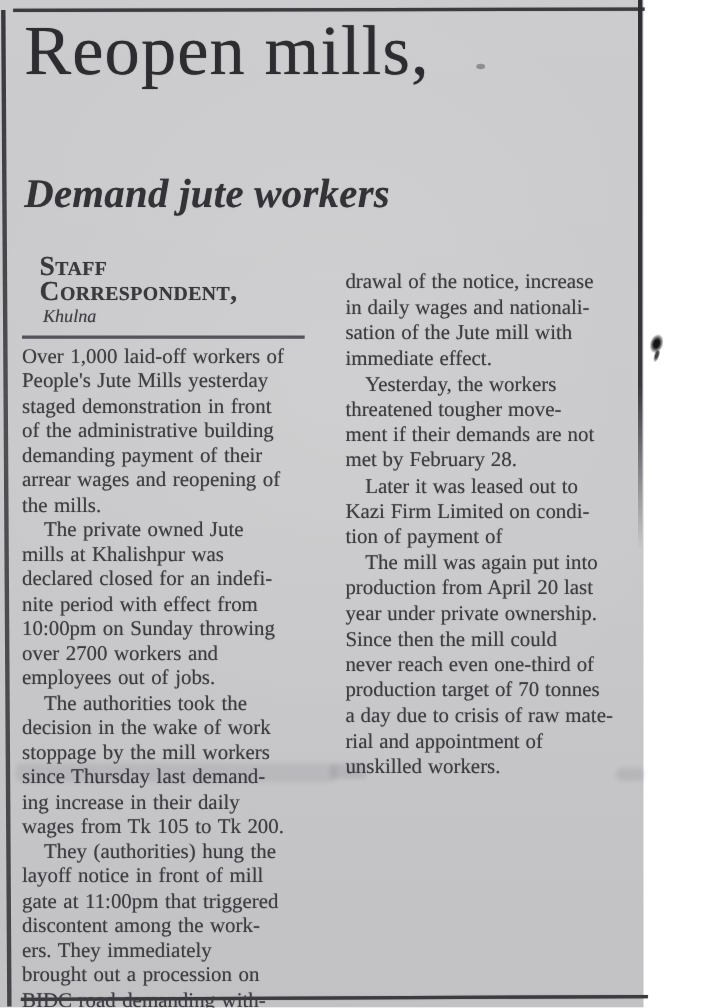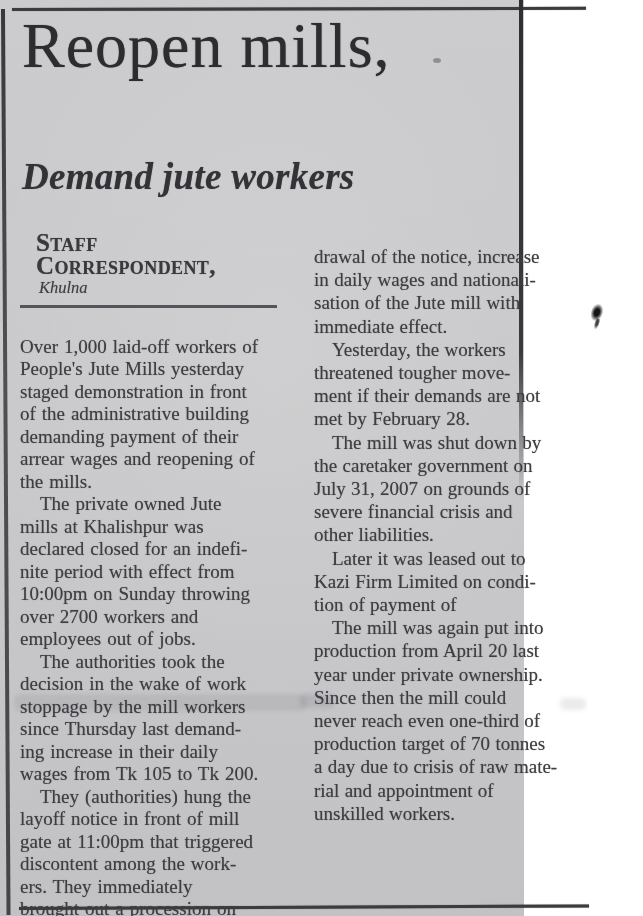--- a/index.html
+++ b/index.html
@@ -3,21 +3,21 @@
 <meta charset="utf-8">
 <style>
   html, body {
     margin: 0; padding: 0;
     width: 643px; height: 916px;
     overflow: hidden;
     font-family: "Liberation Serif", serif;
   }
   .page {
     position: relative;
-    width: 524px; height: 916px;
+    width: 585px; height: 916px;
     background:
       radial-gradient(95% 70% at 52% 38%, rgba(255,255,255,0.10), rgba(0,0,0,0) 62%),
       linear-gradient(180deg, #cccbcd 0%, #c9c8ca 50%, #c2c1c4 100%);
     color: #3e3d42;
     text-decoration: underline;
   }
   
   .rule-top {
     position: absolute; left: 12px; top: 8px; width: 574px; height: 2.5px;
     background: #3c3b40; transform: rotate(-0.12deg); transform-origin: left center;
@@ -66,21 +66,21 @@
     margin-left: 19px;
   }
   .byline-rule { width: 257px; height: 2.5px; background: #55545a; margin-top: 7px; }
   .para {
     margin: 0; white-space: pre-line;
     font-size: 19px; color: #3e3d42;
     text-shadow: 0 0 1px rgba(62,61,66,.55);
   }
   .col-left  .para { line-height: 22.5px; word-spacing: 1.2px; }
   .col-right .para { line-height: 23.2px; word-spacing: 0.6px; }
-  .col-left .para.first { margin-top: 28px; }
+  .col-left .para.first { margin-top: 6px; }
   .indent-l { text-indent: 20px; }
   .indent-r { text-indent: 18px; }
   
   .ink-blot {
     position: absolute; left: 588px; top: 300px; width: 18px; height: 30px;
     background: radial-gradient(ellipse 45% 40% at 45% 42%, #151518 30%, rgba(21,21,24,.55) 52%, rgba(21,21,24,0) 75%);
     transform: rotate(18deg);
   }
   .ink-blot::after {
     content: ""; position: absolute; left: 9px; top: 18px; width: 5px; height: 11px;
@@ -156,25 +156,20 @@
 
   <div class="col-right">
     <p class="para">drawal of the notice, increase
 in daily wages and nationali-
 sation of the Jute mill with
 immediate effect.</p>
     <p class="para indent-r">Yesterday, the workers
 threatened tougher move-
 ment if their demands are not
 met by February 28.</p>
-    <p class="para indent-r">The mill was shut down by
-the caretaker government on
-July 31, 2007 on grounds of
-severe financial crisis and
-other liabilities.</p>
     <p class="para indent-r">Later it was leased out to
 Kazi Firm Limited on condi-
 tion of payment of</p>
     <p class="para indent-r">The mill was again put into
 production from April 20 last
 year under private ownership.
 Since then the mill could
 never reach even one-third of
 production target of 70 tonnes
 a day due to crisis of raw mate-

